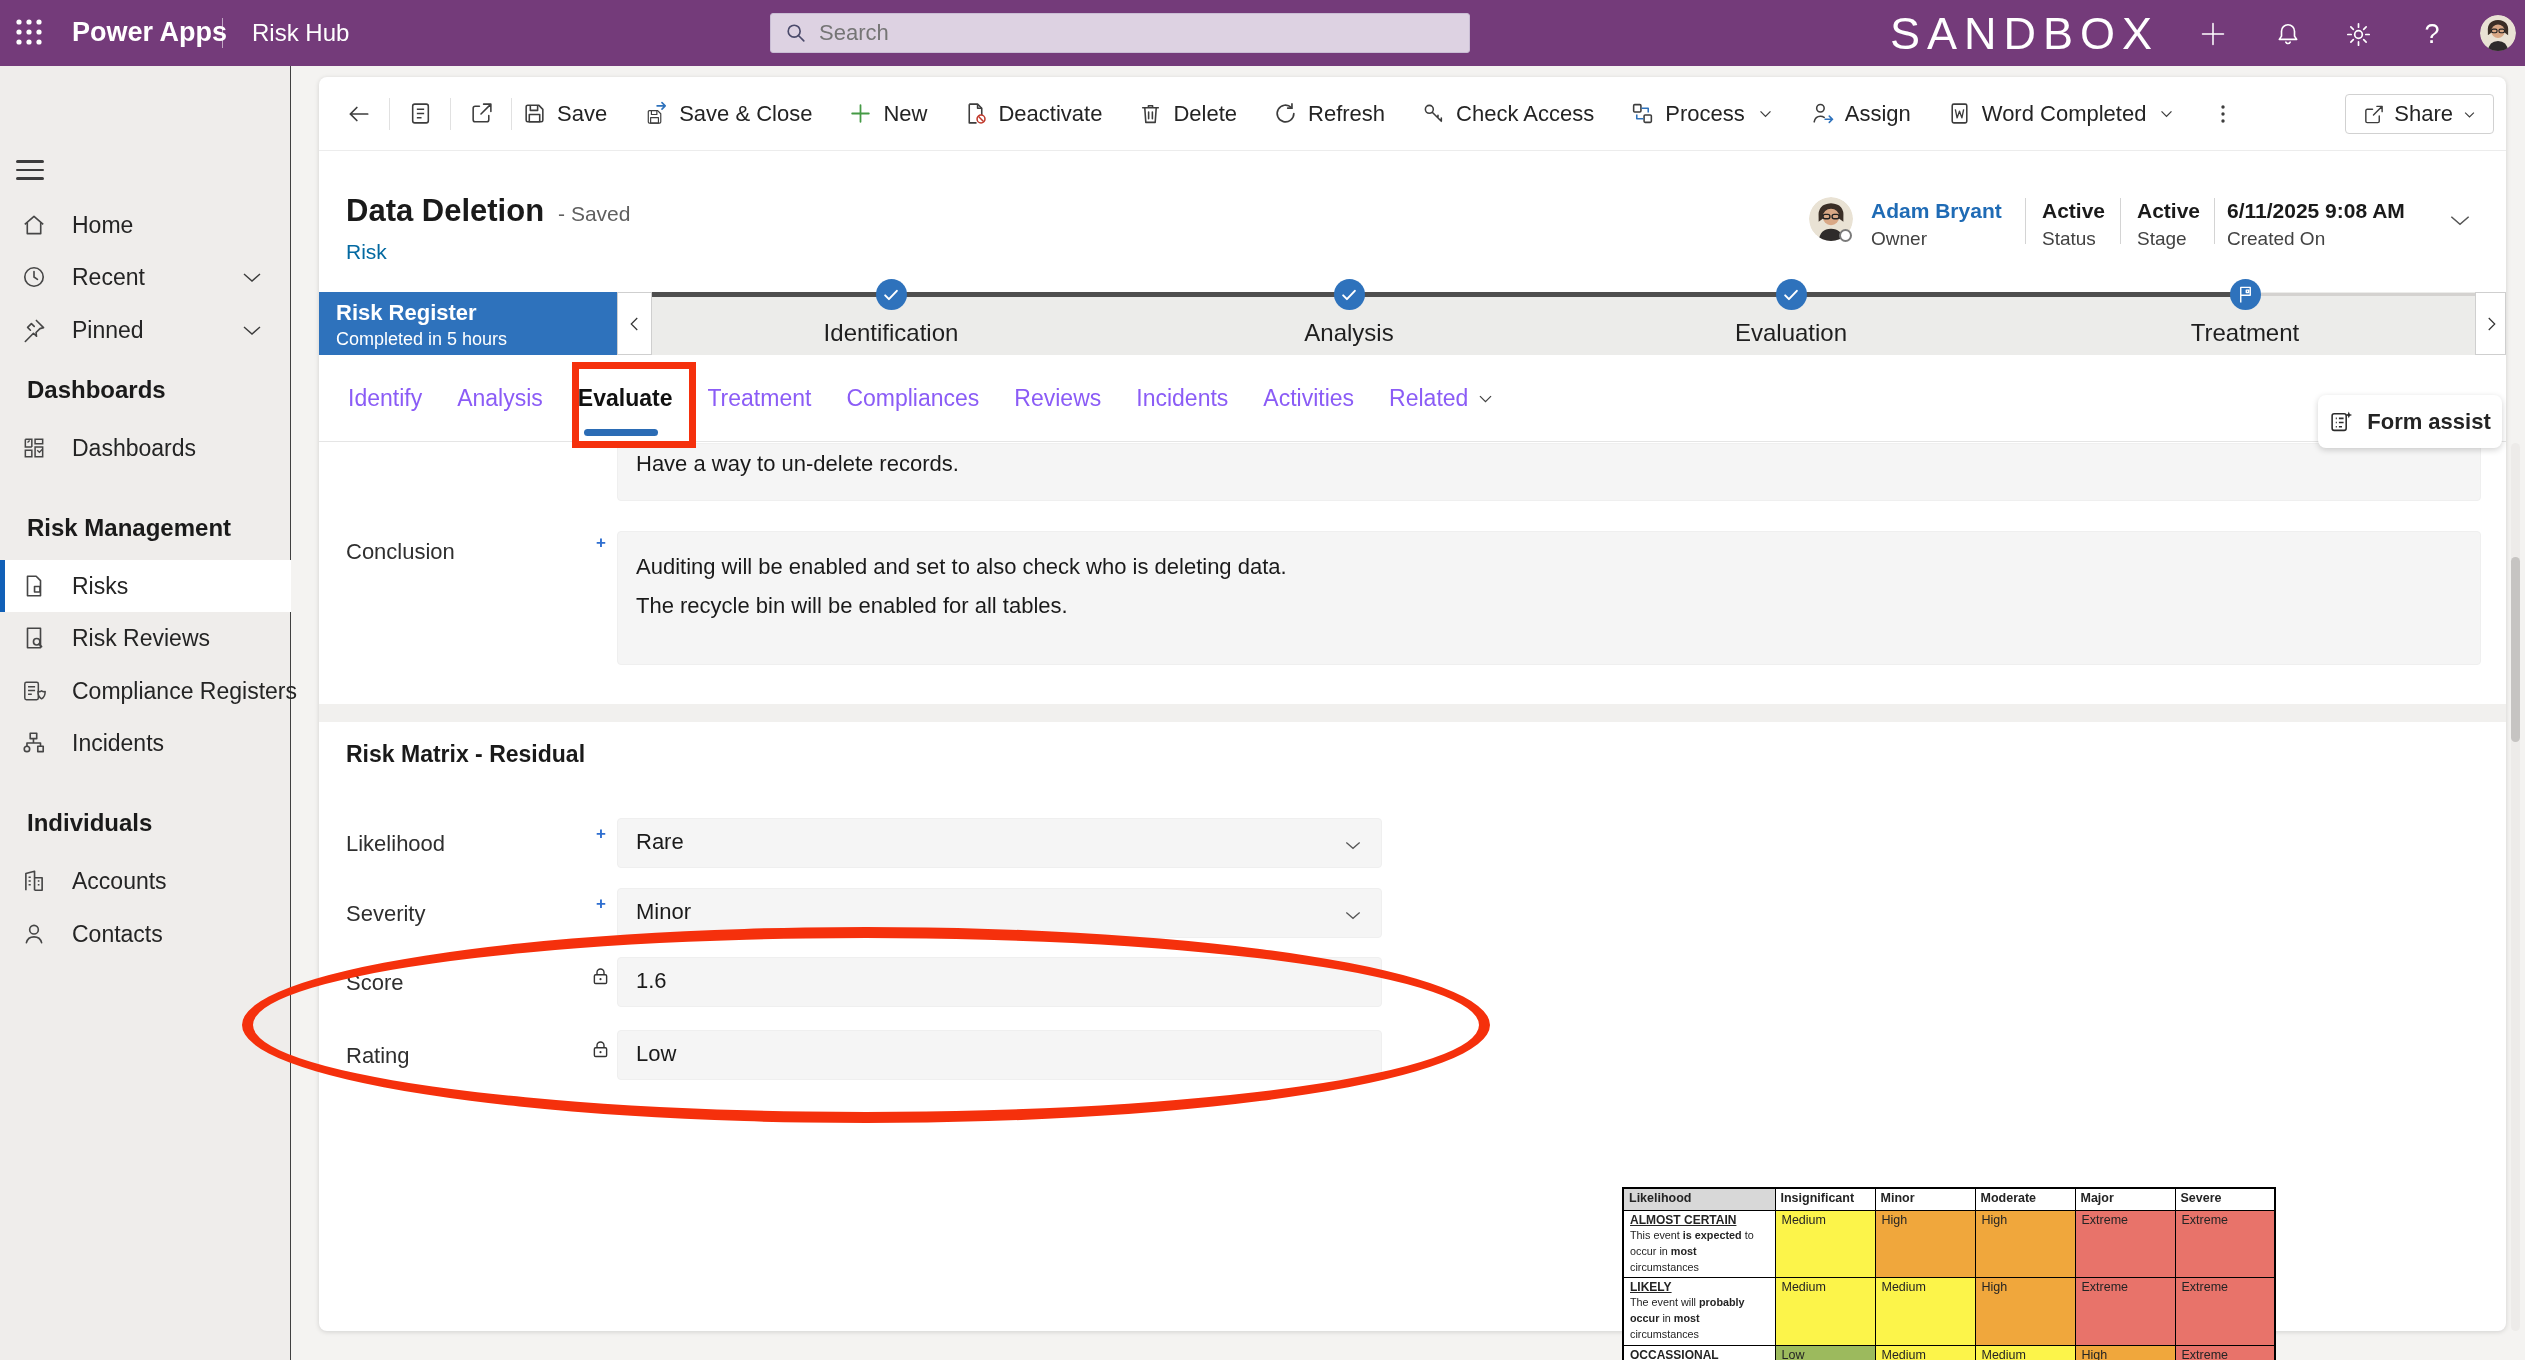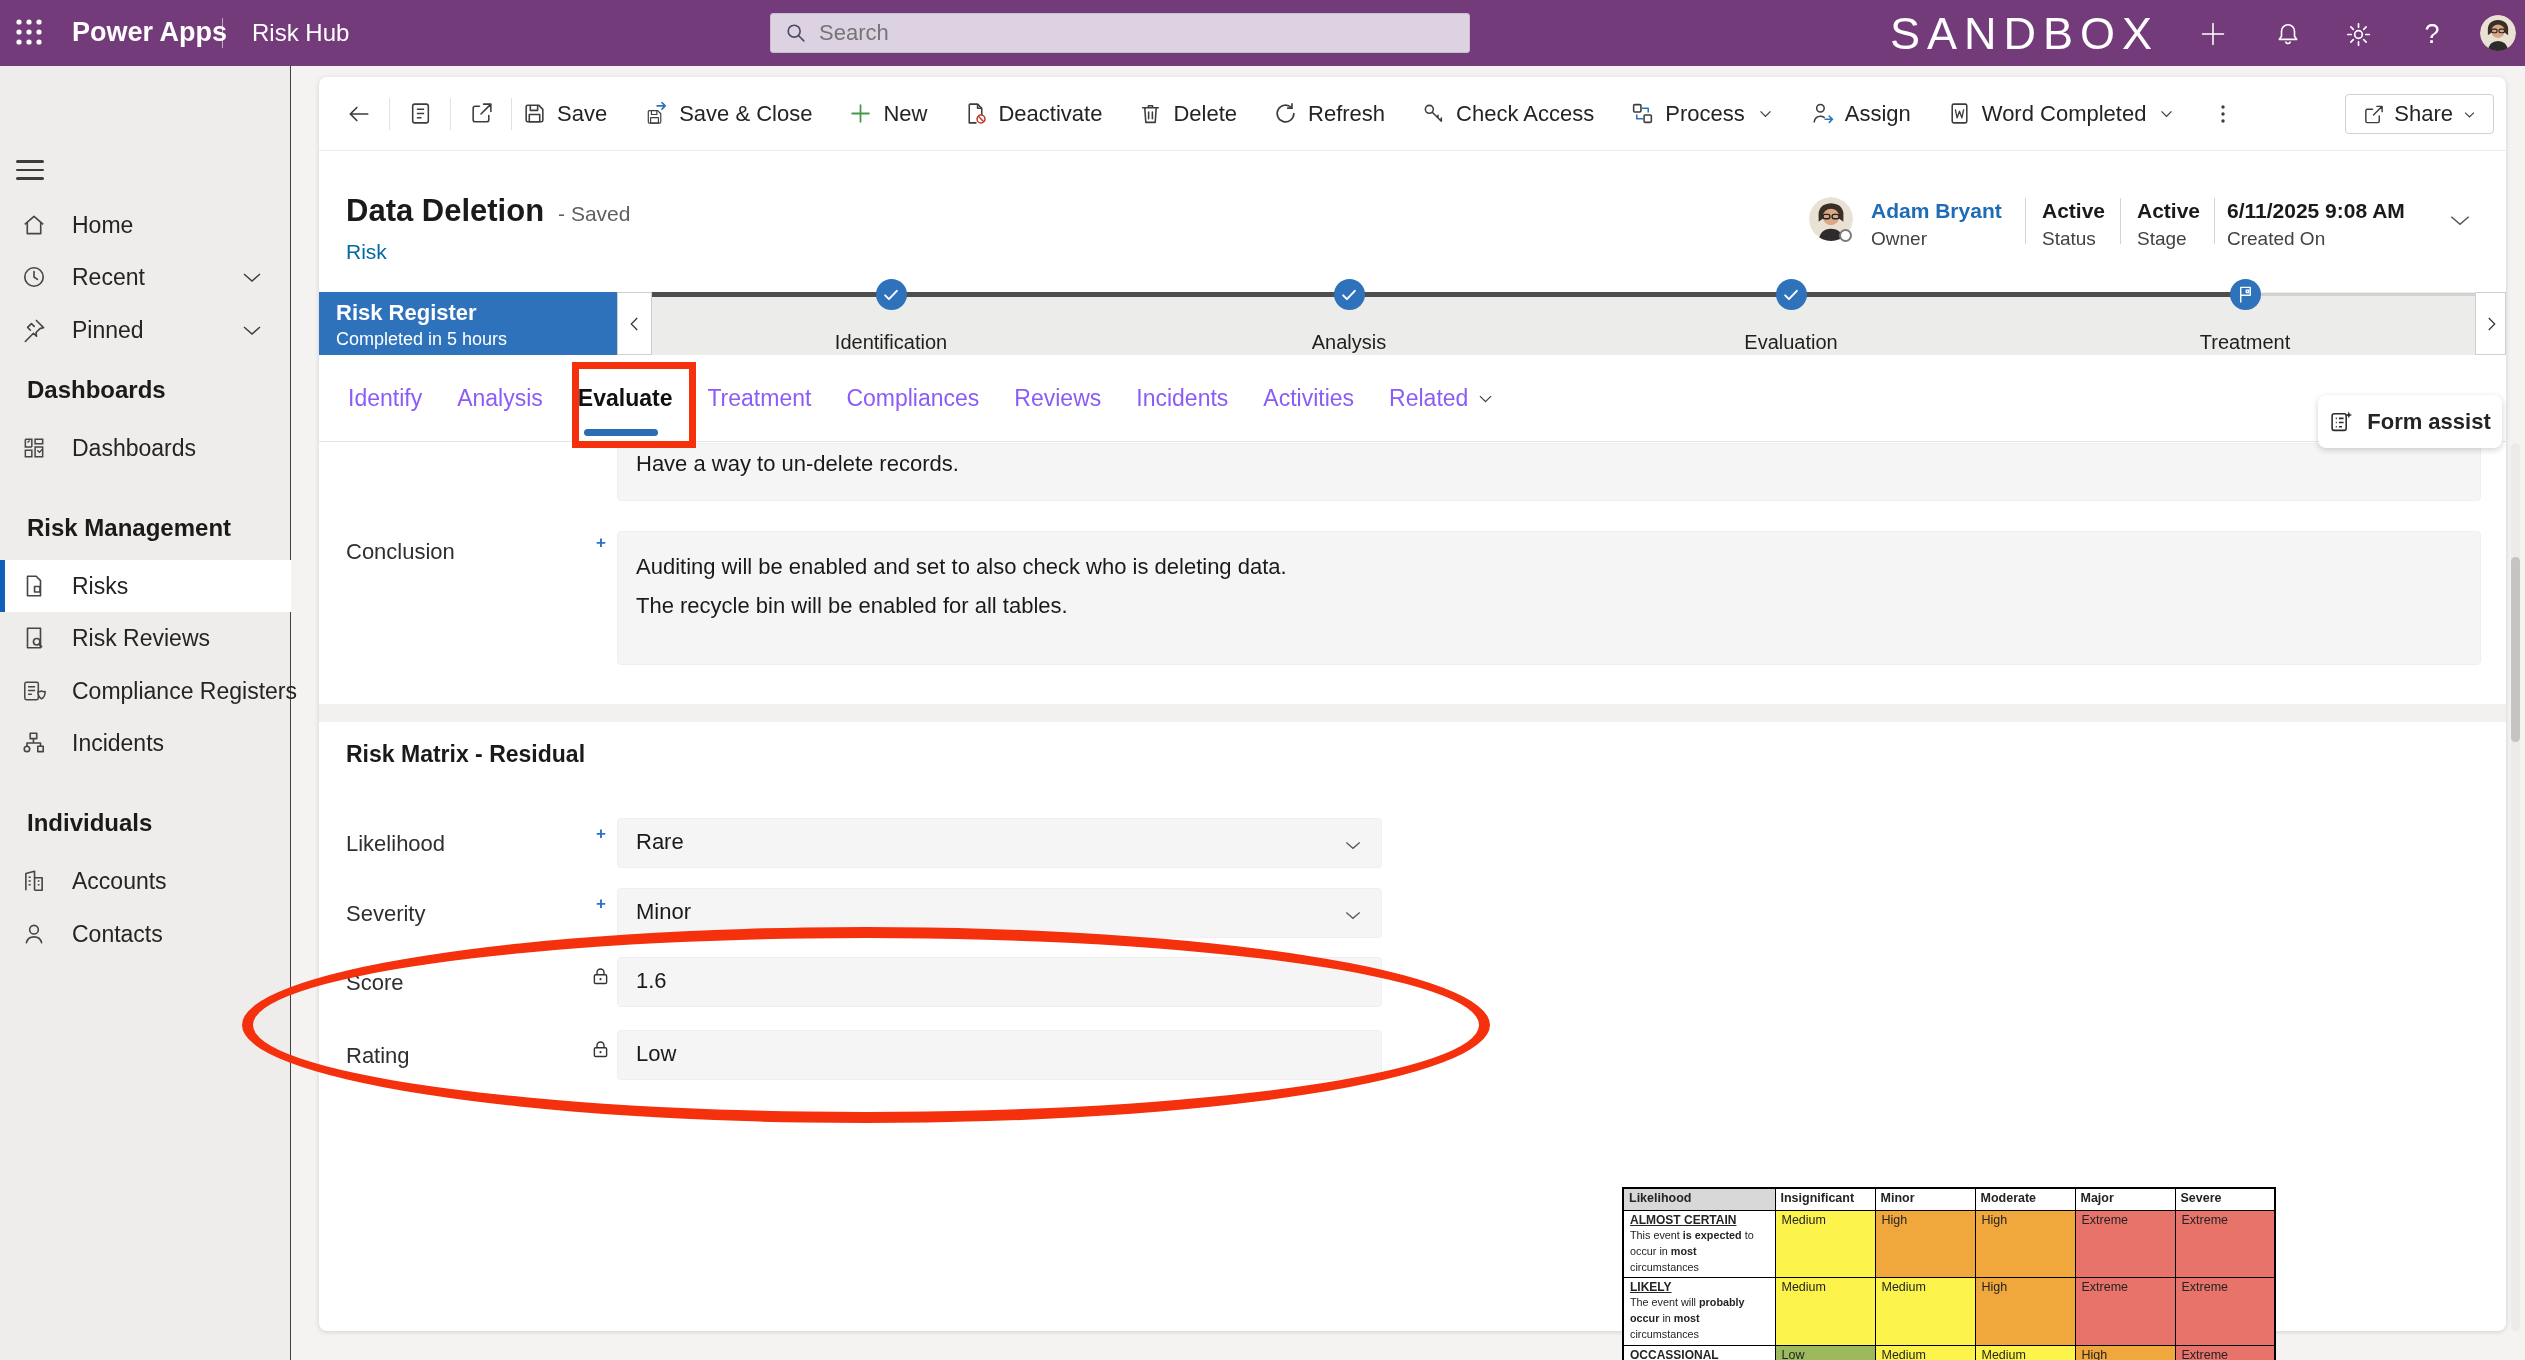--- a/index.html
+++ b/index.html
@@ -62,21 +62,21 @@
   #bpf { position:absolute; left:0; top:215px; width:2187px; height:63px; }
   #bpf-band { position:absolute; left:333px; top:0; width:1823px; height:63px; background:#ececea; }
   #bpf-chip { position:absolute; left:0; top:0; width:298px; height:63px; background:#2e72bc; color:#fff; padding:8px 0 0 17px; cursor:pointer; }
   #bpf-chip .t1 { font-size:22px; font-weight:700; }
   #bpf-chip .t2 { font-size:18px; margin-top:3px; }
   .bpf-nav { position:absolute; top:0; width:35px; height:63px; background:#fff; border:1px solid #cfcfcf; display:flex; align-items:center; justify-content:center; cursor:pointer; }
   #bpf-line-done { position:absolute; left:333px; top:215px; width:1593px; height:5px; background:#4e4e4e; }
   #bpf-line-rest { position:absolute; left:1926px; top:216px; width:230px; height:3px; background:#d4d2d0; }
   .bpf-stage { position:absolute; top:202px; width:200px; margin-left:-100px; text-align:center; cursor:pointer; }
   .bpf-circle { width:31px; height:31px; border-radius:50%; background:#2e72bc; margin:0 auto; display:flex; align-items:center; justify-content:center; }
-  .bpf-label { font-size:20px; color:#1f1f1f; margin-top:21px; }
+  .bpf-label { font-size:24px; color:#1f1f1f; margin-top:9px; }
 
   
   #tabs { position:absolute; left:0; top:278px; width:2187px; height:87px; display:flex; align-items:center; gap:35px; padding-left:29px; border-bottom:1px solid #e5e5e5; }
   .tab { font-size:23px; color:#8b5cf6; cursor:pointer; position:relative; display:flex; align-items:center; gap:8px; height:87px; }
   .tab.active { font-weight:700; color:#111; }
   .tab.active::after { content:""; position:absolute; left:6px; bottom:6px; width:74px; height:7px; border-radius:4px; background:#2b6cb5; }
 
   
   #form-assist { position:absolute; left:1999px; top:318px; width:184px; height:53px; background:#fff; border-radius:8px; box-shadow:0 2px 6px rgba(0,0,0,.18); display:flex; align-items:center; justify-content:center; gap:13px; font-size:22px; font-weight:600; color:#242424; cursor:pointer; z-index:4; }
 

